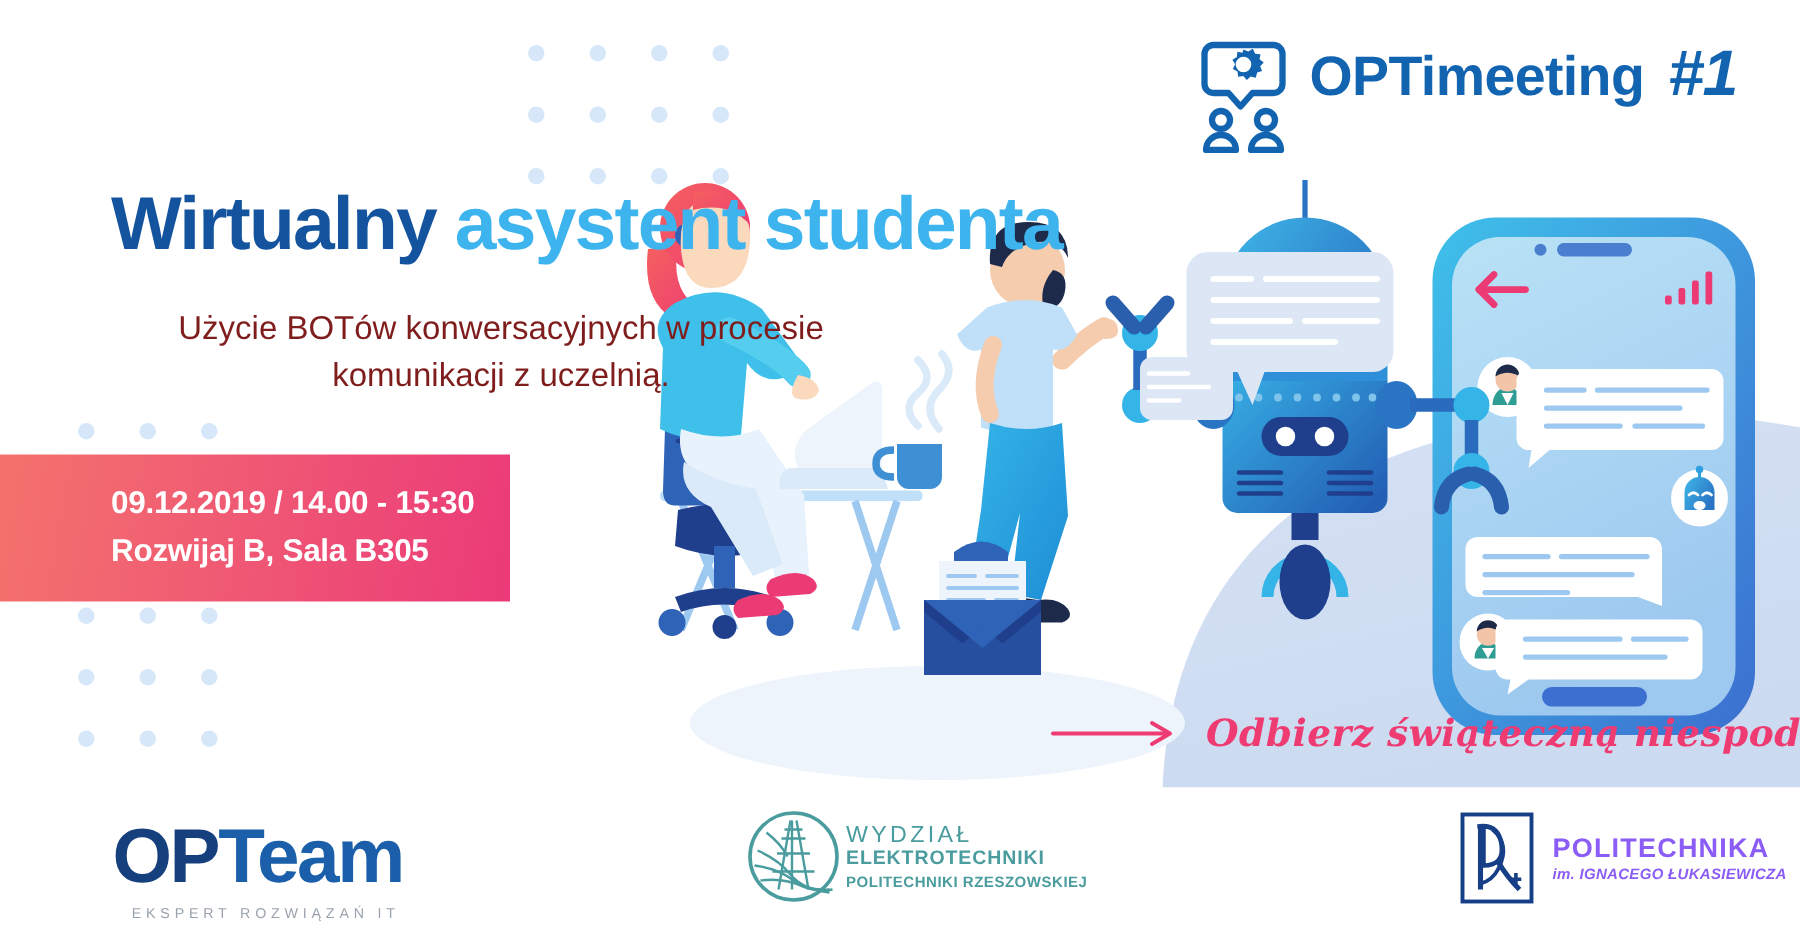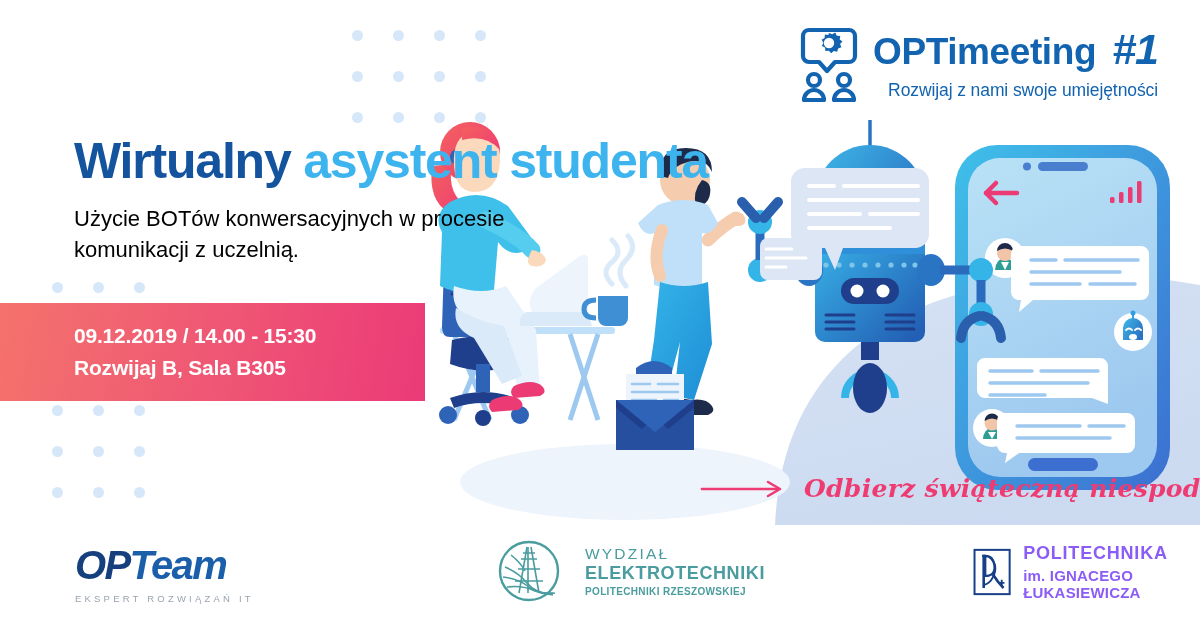--- a/index.html
+++ b/index.html
@@ -49,37 +49,37 @@
     font-size: 43px; font-weight: bold; color: #1264b0;
     font-style: italic; line-height: 1; letter-spacing: -1px;
   }
   #brand-tagline {
     font-size: 17.5px; color: #1264b0; margin-top: 9px;
     letter-spacing: -0.1px; text-align: right;
   }
 
   
   #headline {
-    position: absolute; left: 74px; top: 134px;
+    position: absolute; left: 74px; top: 122px;
     font-size: 50px; font-weight: bold; line-height: 1.1;
     letter-spacing: -1.2px; white-space: nowrap; z-index: 6;
   }
   #headline-strong { color: #14549e; }
   #headline-accent { color: #3eb4ef; }
 
   #subhead {
     position: absolute; left: 74px; top: 203px;
-    font-size: 22px; color: #000000; line-height: 1.42;
-    max-width: 520px; z-index: 6;
+    font-size: 22px; color: #7f1d1d; line-height: 1.42;
+    max-width: 520px; z-index: 6; text-align: center;
   }
 
   
   #date-banner {
     position: absolute; left: 0; top: 303px;
-    width: 425px; height: 98px;
+    width: 340px; height: 98px;
     background: linear-gradient(100deg, #f4726c 0%, #f05d73 40%, #eb3a78 100%);
     display: flex; flex-direction: column; justify-content: center;
     padding-left: 74px; z-index: 7;
   }
   #date-banner .line {
     color: #ffffff; font-size: 21px; font-weight: bold;
     line-height: 1.52; letter-spacing: -0.2px; white-space: nowrap;
   }
 
   
@@ -92,47 +92,47 @@
     font-family: "DejaVu Serif", serif;
     font-style: italic; font-size: 25px; font-weight: bold;
     color: #ee3b72; letter-spacing: 0.3px; white-space: nowrap;
   }
 
   
   #footer { position: absolute; left: 0; top: 527px; width: 1200px; height: 100px; z-index: 6; }
 
   #logo-opteam { position: absolute; left: 75px; top: 18px; }
   #opteam-word {
-    font-size: 40px; font-weight: bold; font-style: italic;
+    font-size: 51px; font-weight: bold; 
     color: #1b5faa; letter-spacing: -1.6px; line-height: 1;
   }
   #opteam-word .dark { color: #163f7e; }
   #opteam-tagline {
     font-size: 9.5px; color: #9aa3ae; letter-spacing: 3.2px;
     margin-top: 8px; text-align: right; padding-right: 2px;
   }
 
   #logo-faculty {
     position: absolute; left: 497px; top: 12px;
-    display: flex; align-items: center; gap: 24px;
+    display: flex; align-items: center; gap: 3px;
   }
   #faculty-text { color: #4a9c9e; line-height: 1.12; }
   #faculty-l1 { font-size: 15.5px; letter-spacing: 2.2px; }
-  #faculty-l2 { font-size: 18px; font-weight: bold; letter-spacing: 0.6px; }
+  #faculty-l2 { font-size: 13px; font-weight: bold; letter-spacing: 0.6px; }
   #faculty-l3 { font-size: 18px; font-weight: bold; letter-spacing: 0.6px; }
   #faculty-l4 { font-size: 10px; font-weight: bold; letter-spacing: 0.35px; margin-top: 3px; }
 
   #logo-university {
     position: absolute; left: 973px; top: 14px;
     display: flex; align-items: center; gap: 12px;
   }
   #uni-text { color: #8b5cf6; line-height: 1.14; }
   #uni-l1 { font-size: 18px; font-weight: bold; letter-spacing: 0.8px; }
   #uni-l2 { font-size: 18px; font-weight: bold; letter-spacing: 0.8px; }
-  #uni-l3 { font-size: 15px; font-weight: bold; letter-spacing: 0.2px; margin-top: 3px; }
+  #uni-l3 { font-size: 10px; font-weight: bold; letter-spacing: 0.2px; margin-top: 3px; font-style: italic; }
 </style>
 </head>
 <body>
 
 <div id="poster">
 
   <div class="dotgrid" id="dots-top">
       <div class="dot" style="left: 0px; top: 0px; background: rgb(214, 231, 249);"></div>
       <div class="dot" style="left: 41px; top: 0px; background: rgb(214, 231, 249);"></div>
       <div class="dot" style="left: 82px; top: 0px; background: rgb(214, 231, 249);"></div>
@@ -456,21 +456,20 @@
         <path d="M5 78 a10 10 0 0 1 20 0 z"></path>
         <circle cx="45" cy="58" r="6"></circle>
         <path d="M35 78 a10 10 0 0 1 20 0 z"></path>
       </g>
     </svg>
     <div id="header-text">
       <div id="brand-line">
         <span id="brand-name">OPTimeeting</span>
         <span id="brand-edition">#1</span>
       </div>
-      <div id="brand-tagline">Rozwijaj z nami swoje umiejętności</div>
     </div>
   </div>
 
   <h1 id="headline">
     <span id="headline-strong">Wirtualny</span><span id="headline-accent"> asystent studenta</span>
   </h1>
 
   <p id="subhead">Użycie BOTów konwersacyjnych w procesie komunikacji z uczelnią.</p>
 
   <div id="date-banner">

